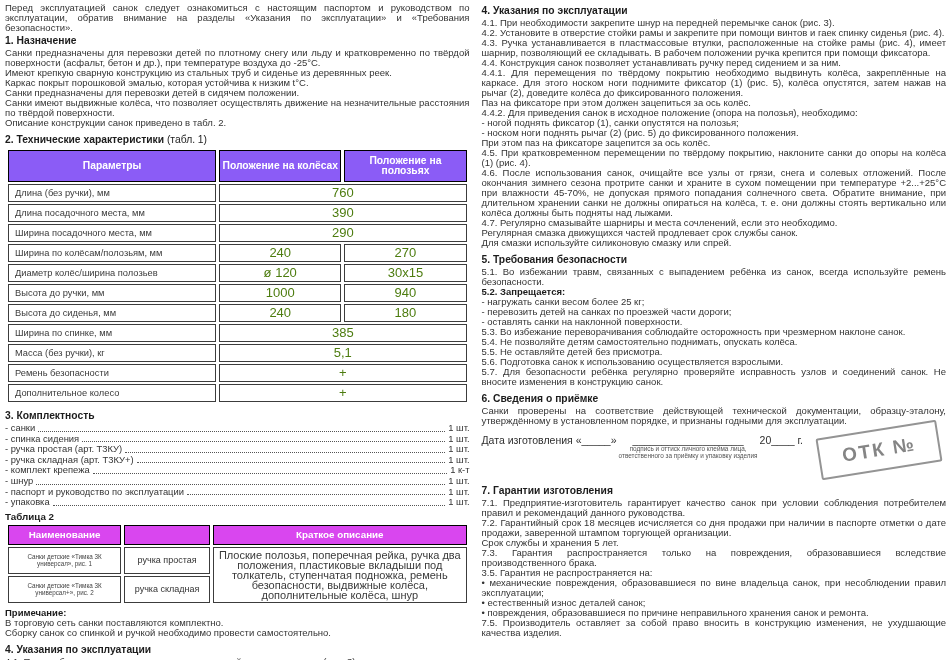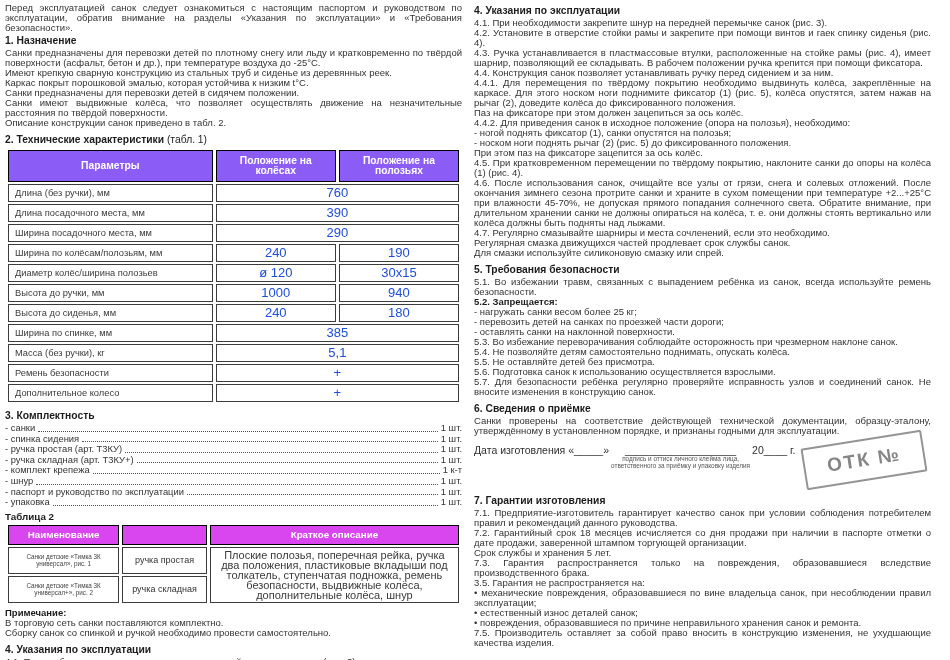--- a/index.html
+++ b/index.html
@@ -1,34 +1,34 @@
 <!DOCTYPE html>
 <html><head>
 <meta charset="utf-8">
 <style>
   * { box-sizing: border-box; }
   html,body { margin:0; padding:0; background:#ffffff; }
   .page {
     width:950px; height:660px; overflow:hidden;
-    display:flex; gap:12px; padding:3px 19px 0 5px;
+    display:flex; gap:12px; padding:3px 4px 0 5px;
     font-family:"Liberation Sans","DejaVu Sans",sans-serif;
     color:#333; font-size:9.5px; line-height:10px;
   }
   .col { width:50%; }
   p { margin:0; text-align:justify; }
   h3 { font-size:10.3px; line-height:12px; margin:6px 0 1px; color:#1c1c1c; font-weight:bold; }
   h3.first { margin-top:2px; }
   .note-inline { font-weight:normal; }
   .bold { font-weight:bold; color:#1c1c1c; }
 
   
   table.t1 { width:100%; border-collapse:separate; border-spacing:3px 2px; margin:2px 0 0 0; }
   table.t1 th { background:#8b5cf6; color:#fff; font-size:10.3px; font-weight:bold; padding:5px 2px; border:1px solid #000; text-align:center; }
   table.t1 td { border:1px solid #3c3c3c; padding:3px 6px; font-size:9.3px; color:#3a3a3a; }
-  table.t1 td.val { text-align:center; font-size:13px; color:#1d4ed8; padding:1px 2px; font-weight:normal; }
+  table.t1 td.val { text-align:center; font-size:13px; color:#4d7c0f; padding:1px 2px; font-weight:normal; }
   .w-param{width:46%;} .w-val{width:27%;}
 
   
   .kit-row { display:flex; align-items:flex-end; font-size:9.4px; line-height:10.6px; }
   .kit-dots { flex:1; border-bottom:1.2px dotted #555; margin:0 3px 2px 3px; }
   .kit-qty { white-space:nowrap; }
 
   .tbl2-label { font-weight:bold; font-size:9.8px; margin-top:4px; color:#1c1c1c; }
 
   
@@ -90,21 +90,21 @@
             <td>Длина посадочного места, мм</td>
             <td class="val" colspan="2">390</td>
           </tr>
         <tr>
             <td>Ширина посадочного места, мм</td>
             <td class="val" colspan="2">290</td>
           </tr>
         <tr>
             <td>Ширина по колёсам/полозьям, мм</td>
             <td class="val">240</td>
-            <td class="val">190</td>
+            <td class="val">270</td>
           </tr>
         <tr>
             <td>Диаметр колёс/ширина полозьев</td>
             <td class="val">ø 120</td>
             <td class="val">30х15</td>
           </tr>
         <tr>
             <td>Высота до ручки, мм</td>
             <td class="val">1000</td>
             <td class="val">940</td>

